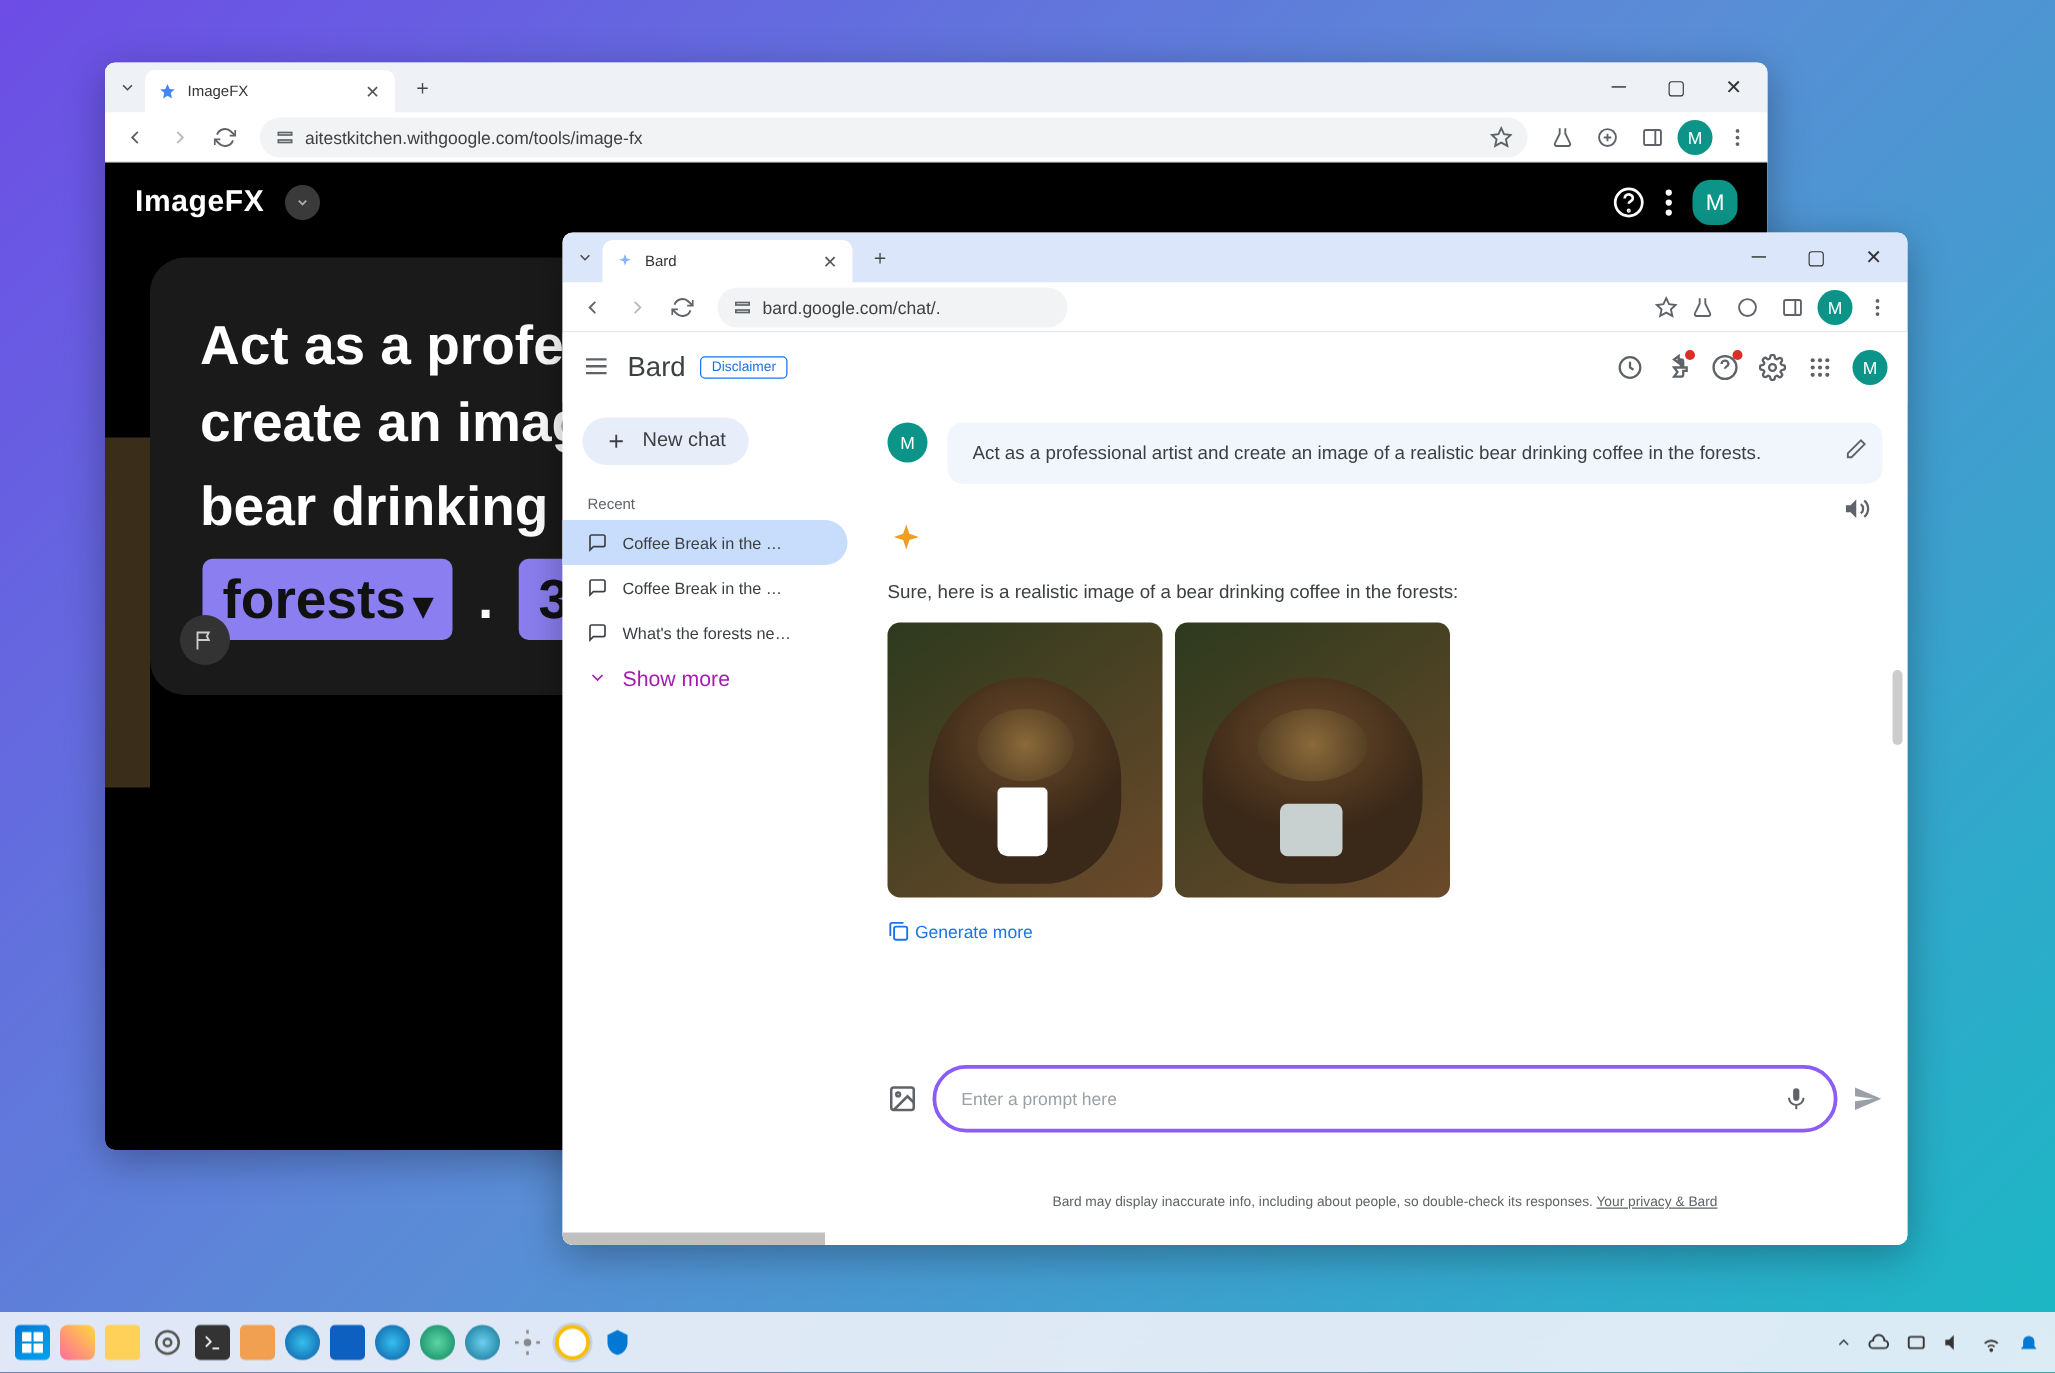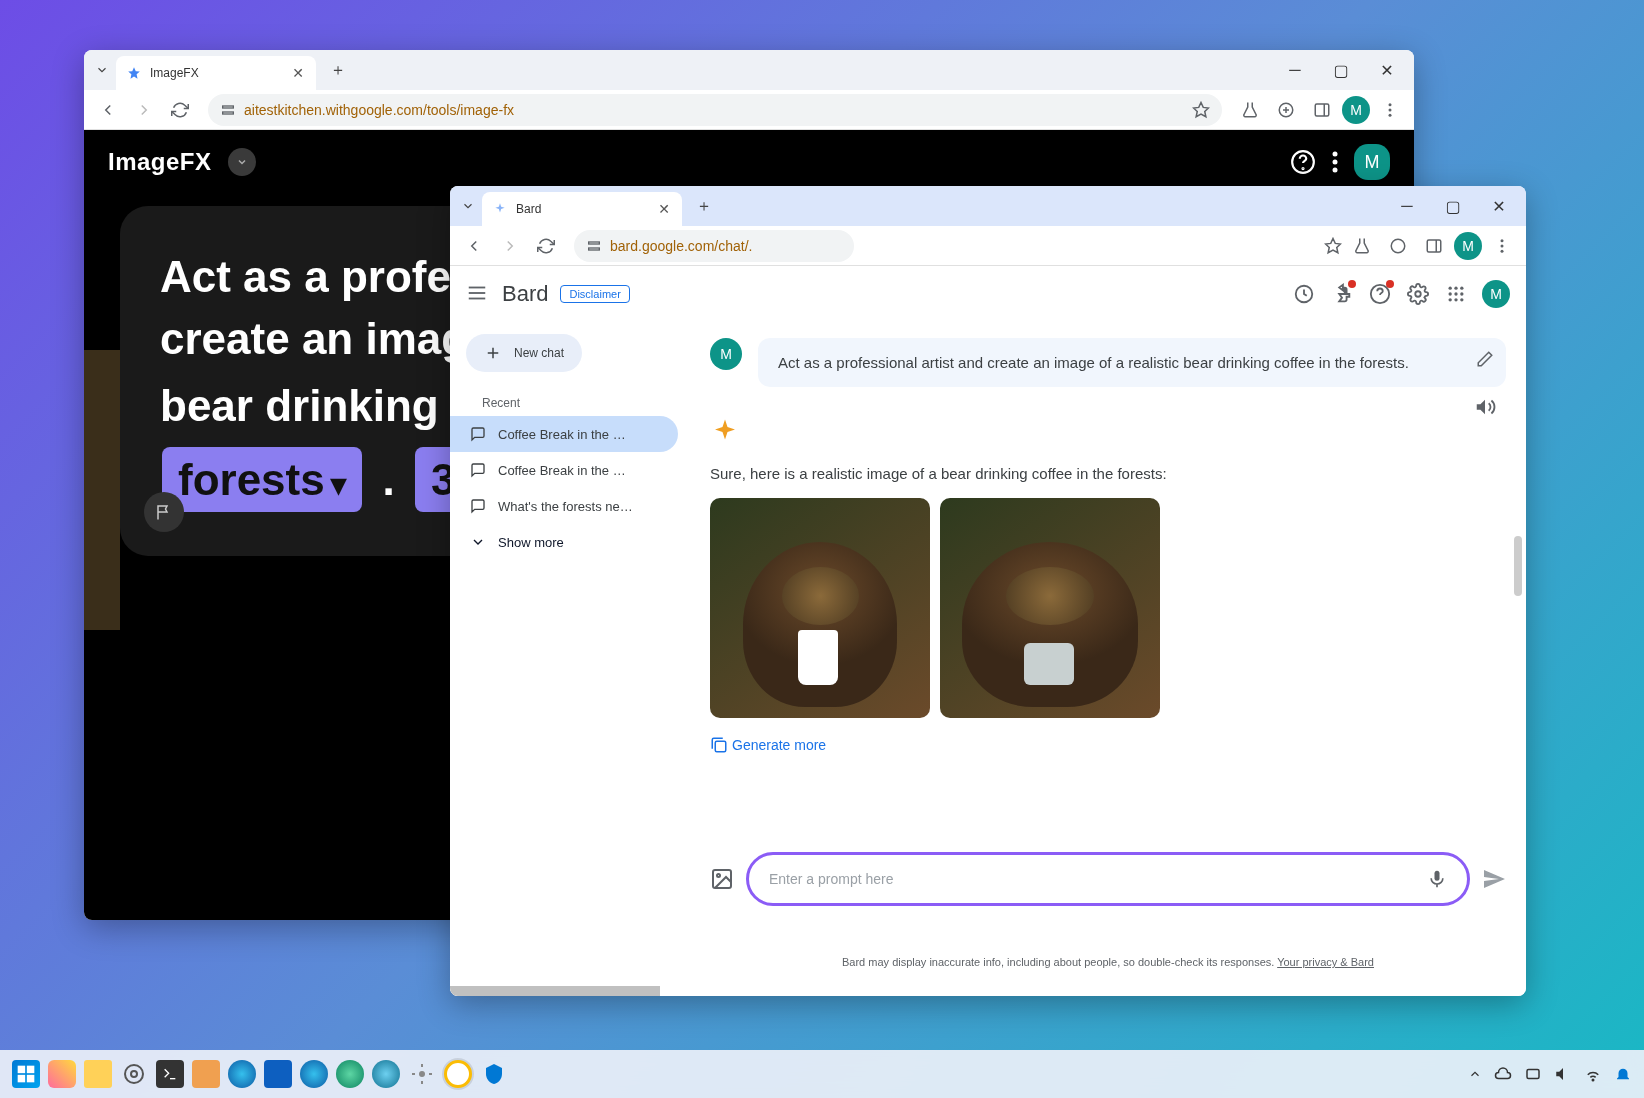--- a/index.html
+++ b/index.html
@@ -13,21 +13,21 @@
 .tab .favicon { width:16px; height:16px; display:flex; align-items:center; justify-content:center; }
 .tab .title { font-size:12px; color:#333; flex:1; white-space:nowrap; overflow:hidden; text-overflow:ellipsis;}
 .tab-close { width:16px; height:16px; color:#555; cursor:pointer; display:flex; align-items:center; justify-content:center; font-size:14px;}
 .new-tab { width:28px; height:28px; display:flex; align-items:center; justify-content:center; color:#444; cursor:pointer; margin-left:8px;}
 .win-ctrl { margin-left:auto; display:flex; }
 .win-btn { width:46px; height:40px; display:flex; align-items:center; justify-content:center; color:#333; cursor:pointer;}
 .toolbar { height:40px; background:#fff; display:flex; align-items:center; padding:0 8px; gap:4px; border-bottom:1px solid #e0e0e0;}
 .tbtn { width:32px; height:32px; border-radius:16px; display:flex; align-items:center; justify-content:center; color:#5f6368; cursor:pointer;}
 .tbtn.disabled { color:#bbb; }
 .omnibox { flex:1; height:32px; background:#f1f3f4; border-radius:16px; display:flex; align-items:center; padding:0 12px; gap:8px; margin:0 8px;}
-.omnibox .url { font-size:14px; color:#a16207; white-space:nowrap;}
+.omnibox .url { font-size:14px; color:#404040; white-space:nowrap;}
 .avatar { width:28px; height:28px; border-radius:14px; background:#0d9488; color:#fff; display:flex; align-items:center; justify-content:center; font-size:14px; font-weight:500;}
 
 
 .w1-content { flex:1; background:#000; position:relative; color:#fff;}
 .w1-header { height:64px; display:flex; align-items:center; padding:0 24px; gap:16px;}
 .logo { font-size:24px; font-weight:600; letter-spacing:.5px;}
 .logo-drop { width:28px; height:28px; border-radius:14px; background:#3a3a3a; display:flex; align-items:center; justify-content:center;}
 .w1-right { margin-left:auto; display:flex; align-items:center; gap:16px;}
 .prompt-card { margin:12px 36px 0 36px; background:#1a1a1a; border-radius:28px; padding:40px; position:relative;}
 .prompt-text { font-size:44px; font-weight:700; line-height:1.4; }
@@ -43,25 +43,25 @@
 .w2-titlebar { background:#dbe6fb;}
 .w2-content { flex:1; display:flex; background:#fff; position:relative;}
 .w2-header { position:absolute; top:0; left:0; right:0; height:56px; display:flex; align-items:center; padding:0 16px; gap:12px; background:#fff;}
 .hamburger { width:24px; height:24px; color:#5f6368; cursor:pointer;}
 .bard-logo { font-size:22px; color:#3c4043; font-weight:400;}
 .badge { border:1px solid #1a73e8; color:#1a73e8; font-size:11px; padding:2px 8px; border-radius:4px;}
 .hdr-icons { margin-left:auto; display:flex; align-items:center; gap:14px;}
 .hdr-icons .ic { width:24px; height:24px; color:#5f6368; cursor:pointer; position:relative; display:flex; align-items:center; justify-content:center;}
 .dot-badge { position:absolute; top:-2px; right:-2px; width:8px; height:8px; background:#d93025; border-radius:4px;}
 .sidebar { width:240px; padding-top:56px; border-right:none;}
-.new-chat { margin:12px 16px; background:#e8eef9; border-radius:20px; padding:10px 18px; display:flex; align-items:center; gap:12px; color:#3c4043; font-size:12px; width:fit-content;justify-content:center;}
-.recent-label { font-size:12px; color:#5f6368; padding:12px 32px 6px;}
+.new-chat { margin:12px 16px; background:#e8eef9; border-radius:20px; padding:10px 18px; display:flex; align-items:center; gap:12px; color:#3c4043; font-size:16px; width:fit-content;justify-content:center;}
+.recent-label { font-size:12px; color:#5f6368; padding:12px 20px 6px;}
 .chat-item { display:flex; align-items:center; gap:12px; padding:10px 20px; font-size:13px; color:#3c4043; border-radius:0 20px 20px 0; margin-right:12px; white-space:nowrap; overflow:hidden; text-overflow:ellipsis;}
 .chat-item.active { background:#c7ddfb;}
-.show-more { display:flex; align-items:flex-end; gap:12px; padding:10px 20px; font-size:13px; color:#0f172a;}
+.show-more { display:flex; align-items:flex-start; gap:12px; padding:10px 20px; font-size:17px; color:#a21caf;}
 .main-panel { flex:1; padding:72px 20px 16px 20px; display:flex; flex-direction:column; position:relative;}
 .msg-user { display:flex; gap:16px; align-items:flex-start; margin-bottom:30px;}
 .user-av { width:32px; height:32px; border-radius:16px; background:#0d9488; color:#fff; display:flex; align-items:center; justify-content:center; font-size:14px; flex-shrink:0;}
 .user-bubble { flex:1; background:#f1f6fd; border-radius:12px; padding:16px 20px; font-size:15px; color:#3c4043; position:relative;}
 .edit-ic { position:absolute; right:12px; top:12px; color:#5f6368;}
 .msg-ai { display:flex; gap:16px; align-items:flex-start;flex-direction:column;}
 .ai-av { width:32px; height:32px; flex-shrink:0;}
 .ai-body { flex:1;}
 .ai-text { font-size:15px; color:#3c4043; margin-bottom:16px;}
 .images { display:flex; gap:10px;}

